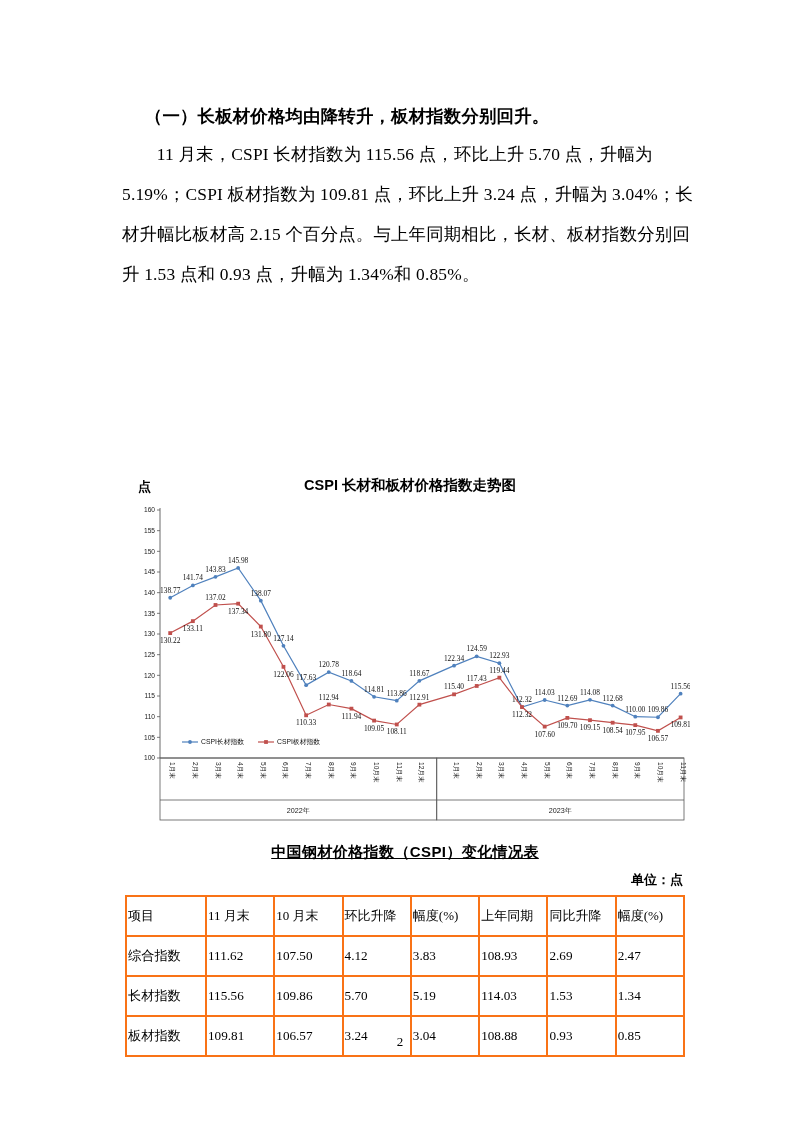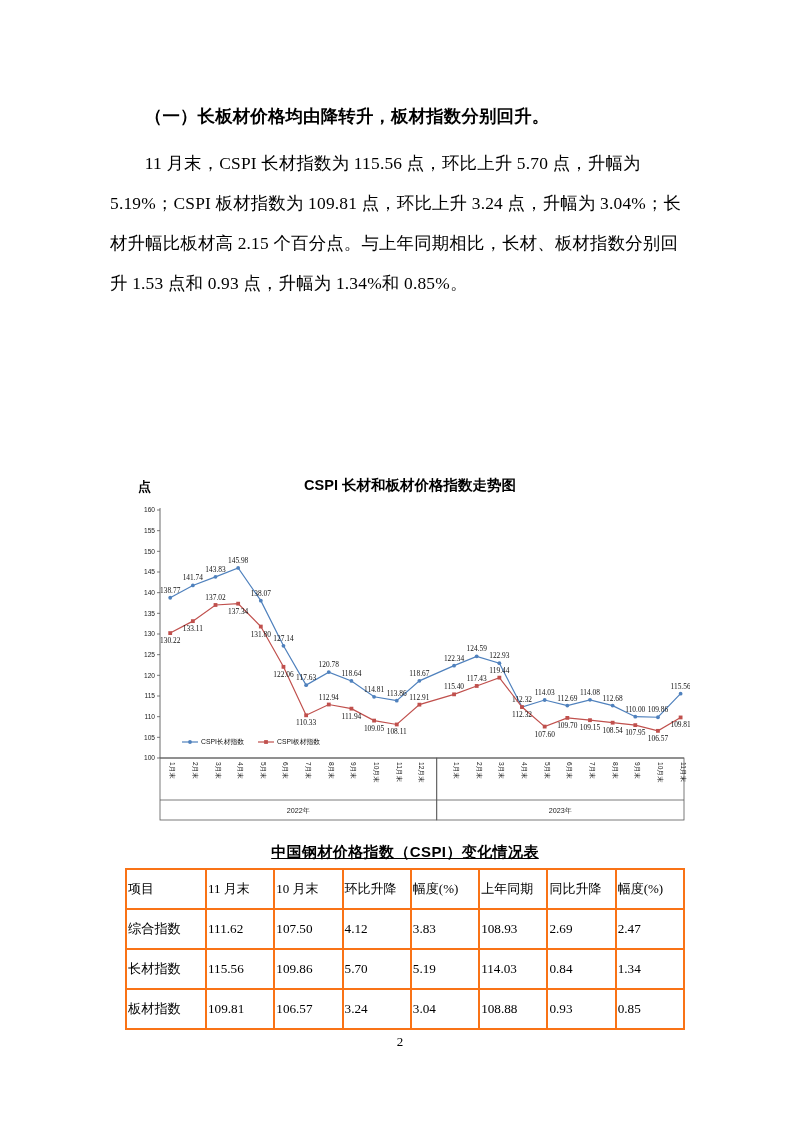--- a/index.html
+++ b/index.html
@@ -12,21 +12,21 @@
 
   
   .para{
     font-size:17.4px;
     line-height:40px;
     letter-spacing:0.2px;
     margin:0;
   }
   .text-block{position:absolute;left:110px;width:580px;}
   #heading-block{top:96px;}
-  #para1-block{top:143px;}
+  #para1-block{top:134px;margin-left:12px;}
   #para2-block{top:352px;}
   .indent{display:block;text-indent:2em;}
   .bold{font-weight:bold;}
 
   
   #chart-figure{position:absolute;left:130px;top:476px;width:560px;height:350px;}
   #chart-unit{position:absolute;left:8px;top:2px;font-size:13px;font-weight:bold;
     font-family:"Liberation Sans",sans-serif;}
   #chart-title{position:absolute;left:0;top:0;width:560px;text-align:center;
     font-size:14.5px;font-weight:bold;font-family:"Liberation Sans",sans-serif;}
@@ -230,20 +230,21 @@
           <text x="71" y="244.4" class="legend-t">CSPI长材指数</text>
           <line x1="128" y1="242" x2="144" y2="242" stroke="#c0504d" stroke-width="1.2"></line>
           <rect x="134.1" y="240.1" width="3.8" height="3.8" fill="#c0504d"></rect>
           <text x="147" y="244.4" class="legend-t">CSPI板材指数</text>
         </svg>
     </div>
   </div>
 
   <div id="table-section">
     <div id="table-title">中国钢材价格指数（CSPI）变化情况表</div>
+    <div id="table-unit">单位：点</div>
     <table>
       <colgroup>
         <col class="c0">
           <col>
           <col>
           <col>
           <col>
           <col>
           <col>
           <col>
@@ -271,21 +272,21 @@
             <td>2.69</td>
             <td>2.47</td>
           </tr>
           <tr>
             <td>长材指数</td>
             <td>115.56</td>
             <td>109.86</td>
             <td>5.70</td>
             <td>5.19</td>
             <td>114.03</td>
-            <td>0.84</td>
+            <td>1.53</td>
             <td>1.34</td>
           </tr>
           <tr>
             <td>板材指数</td>
             <td>109.81</td>
             <td>106.57</td>
             <td>3.24</td>
             <td>3.04</td>
             <td>108.88</td>
             <td>0.93</td>

